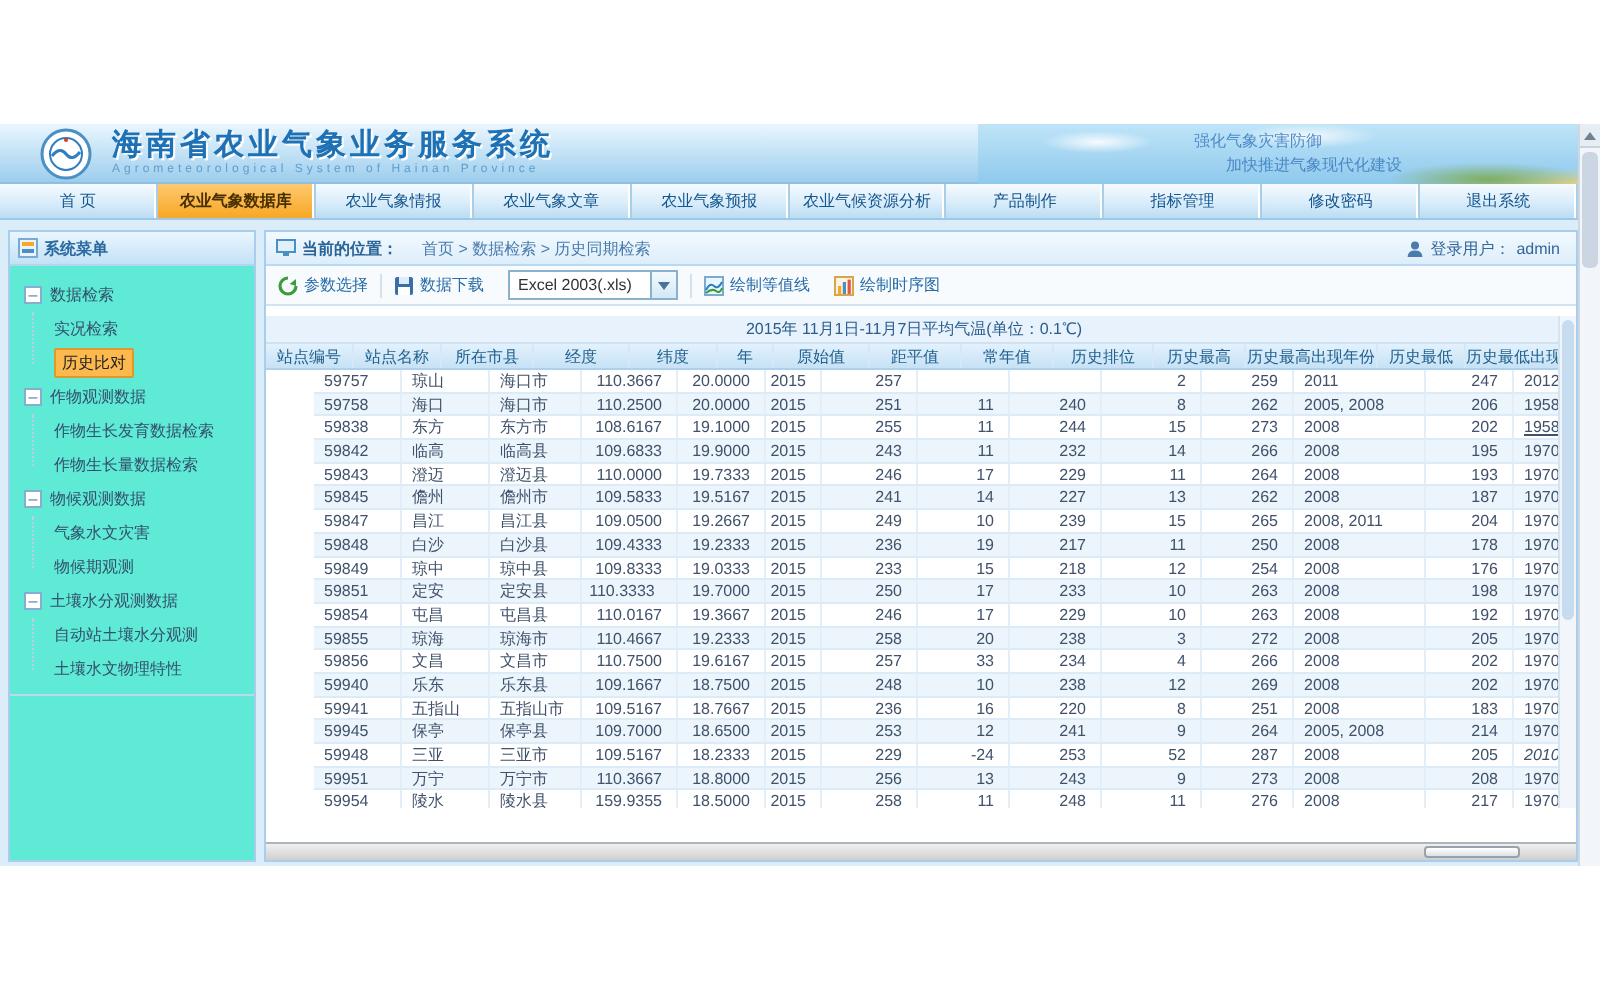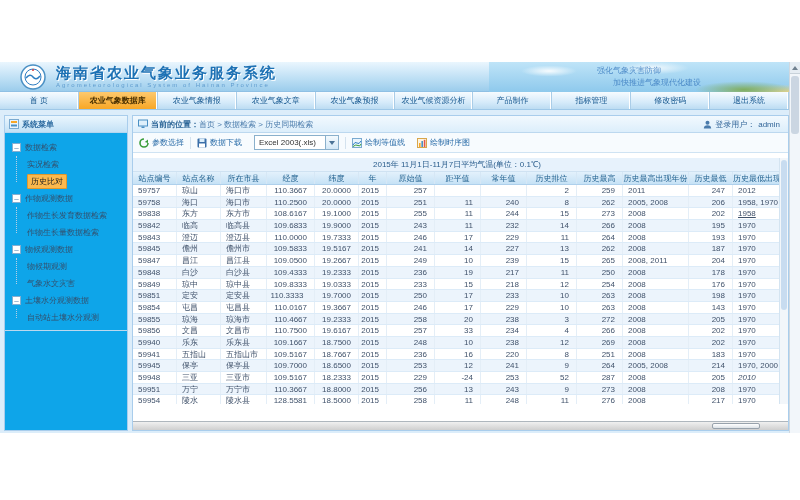--- a/index.html
+++ b/index.html
@@ -36,21 +36,21 @@
     white-space:nowrap; overflow:hidden; cursor:pointer; }
   .nav-item.active { background:linear-gradient(180deg,#fdc96e 0%,#f8a726 100%);
     color:#4a3000; font-weight:bold; }
 
   
   .content { position:absolute; left:0; top:110px; width:789px; height:323px;
     background:#dcedfa; }
 
   
   .sidebar { position:absolute; left:4px; top:5px; width:124px; height:316px;
-    background:#0ea5e9; border:1px solid #a9cdec; }
+    background:#5eead4; border:1px solid #a9cdec; }
   .side-title { height:17px; background:linear-gradient(180deg,#eaf6fe,#c3e1f6);
     border-bottom:1px solid #b4d6ef; display:flex; align-items:center; padding-left:4px; }
   .side-title .t { font-size:8px; font-weight:bold; color:#2b6aa0; margin-left:3px; }
   .tree { padding:6px 0 4px 0; border-bottom:1px solid #bcd8ee; }
   .tree-node { height:17px; display:flex; align-items:center; padding-left:7px; cursor:pointer; }
   .exp { width:9px; height:9px; border:1px solid #86aed0; background:#fff; color:#4a7aa8;
     font-size:8px; line-height:7px; text-align:center; margin-right:4px; flex:0 0 9px; }
   .tree-label { font-size:8px; color:#33506e; white-space:nowrap; }
   .tree-kids { position:relative; }
   .tree-kids:before { content:""; position:absolute; left:11px; top:0; bottom:8px;
@@ -61,21 +61,21 @@
     padding:1px 3px; border-radius:1px; }
 
   
   .main { position:absolute; left:132px; top:5px; width:657px; height:316px;
     background:#fff; border:1px solid #a9cdec; }
   .crumbbar { position:absolute; left:0; top:0; width:655px; height:17px;
     background:linear-gradient(180deg,#f2f9fe,#dceefb); border-bottom:1px solid #bcd8ef;
     display:flex; align-items:center; }
   .crumb-ico { margin:0 3px 0 5px; }
   .crumb-lab { font-size:8px; font-weight:bold; color:#2a6496; }
-  .crumb-path { font-size:8px; color:#4a7bab; margin-left:0; }
+  .crumb-path { font-size:8px; color:#4a7bab; margin-left:12px; }
   .crumb-user { margin-left:auto; display:flex; align-items:center; margin-right:8px; }
   .crumb-user .u { font-size:8px; color:#336699; margin-left:3px; }
 
   .toolbar { position:absolute; left:0; top:17px; width:655px; height:20px;
     background:#f7fbfe; border-bottom:1px solid #cfe3f3; display:flex; align-items:center; }
   .tbtn { display:flex; align-items:center; font-size:8px; color:#2a6ca8; margin:0 6px;
     white-space:nowrap; cursor:pointer;font-family:Liberation Serif, serif; }
   .tbtn svg { margin-right:3px; }
   .tsep { width:1px; height:12px; background:#d4e2ee; }
   .dropdown { display:flex; align-items:center; height:15px; border:1px solid #8ab0cc;
@@ -86,21 +86,21 @@
   .dd-arrow { width:0; height:0; border-left:3px solid transparent;
     border-right:3px solid transparent; border-top:4px solid #4a7296; }
 
   .tablewrap { position:absolute; left:0; top:42px; width:648px; height:246px; overflow:hidden; }
   .tbl-title { height:14px; background:#e7f2fc; border-bottom:1px solid #cfe2f2;
     text-align:center; font-size:8px; color:#2a5d8c; line-height:14px; }
   .thead { display:flex; height:13px;
     background:linear-gradient(180deg,#e3f1fc,#c6e2f6); border-bottom:1px solid #aed0ec; }
   .th { font-size:8px; color:#21618f; line-height:13px; text-align:center;
     border-right:1px solid #d6e7f5; white-space:nowrap; overflow:hidden; flex:none; }
-  .rows { height:219px; overflow:hidden; }
+  .rows { height:219px; overflow:hidden;padding-left:24px; }
   .tr { display:flex; height:11.7px; border-bottom:1px solid #dcebf8; background:#fff; }
   .tr.alt { background:#ecf4fc; }
   .td { font-size:8px; color:#40526b; line-height:11.5px; border-right:1px solid #e4eef7;
     white-space:nowrap; overflow:hidden; flex:none; }
   .td.l { text-align:left; padding-left:5px; }
   .td.r { text-align:right; padding-right:7px; }
 
   
   .vscroll { position:absolute; right:0; top:42px; width:9px; height:246px;
     background:#f2f6fa; border-left:1px solid #d4e4f1; }
@@ -197,33 +197,36 @@
             <div class="tree-leaf">
               <span class="leaf-label">作物生长量数据检索</span>
             </div>
           </div>
           <div class="tree-node">
             <span class="exp">–</span>
             <span class="tree-label">物候观测数据</span>
           </div>
           <div class="tree-kids">
             <div class="tree-leaf">
+              <span class="leaf-label">气象水文灾害</span>
+            </div>
+            <div class="tree-leaf">
               <span class="leaf-label">物候期观测</span>
-            </div>
-            <div class="tree-leaf">
-              <span class="leaf-label">气象水文灾害</span>
             </div>
           </div>
           <div class="tree-node">
             <span class="exp">–</span>
             <span class="tree-label">土壤水分观测数据</span>
           </div>
           <div class="tree-kids">
             <div class="tree-leaf">
               <span class="leaf-label">自动站土壤水分观测</span>
+            </div>
+            <div class="tree-leaf">
+              <span class="leaf-label">土壤水文物理特性</span>
             </div>
           </div>
         </div>
     </div>
 
     <div class="main">
 
       <div class="crumbbar">
         <svg class="crumb-ico" width="10" height="10" viewBox="0 0 10 10">
           <rect x="0.5" y="1" width="9" height="6" fill="#dff0fb" stroke="#4a90c4"></rect>
@@ -469,21 +472,21 @@
               <div class="td l" style="width: 46px;">屯昌县</div>
               <div class="td r" style="width: 48px;">110.0167</div>
               <div class="td r" style="width: 44px;">19.3667</div>
               <div class="td r" style="width: 28px;">2015</div>
               <div class="td r" style="width: 48px;">246</div>
               <div class="td r" style="width: 46px;">17</div>
               <div class="td r" style="width: 46px;">229</div>
               <div class="td r" style="width: 50px;">10</div>
               <div class="td r" style="width: 46px;">263</div>
               <div class="td l" style="width: 66px;">2008</div>
-              <div class="td r" style="width: 44px;">143</div>
+              <div class="td r" style="width: 44px;">192</div>
               <div class="td l" style="width: 48px;">1970</div>
             </div>
             <div class="tr alt">
               <div class="td l" style="width: 44px;">59855</div>
               <div class="td l" style="width: 44px;">琼海</div>
               <div class="td l" style="width: 46px;">琼海市</div>
               <div class="td r" style="width: 48px;">110.4667</div>
               <div class="td r" style="width: 44px;">19.2333</div>
               <div class="td r" style="width: 28px;">2015</div>
               <div class="td r" style="width: 48px;">258</div>
@@ -588,21 +591,21 @@
               <div class="td r" style="width: 50px;">9</div>
               <div class="td r" style="width: 46px;">273</div>
               <div class="td l" style="width: 66px;">2008</div>
               <div class="td r" style="width: 44px;">208</div>
               <div class="td l" style="width: 48px;">1970</div>
             </div>
             <div class="tr">
               <div class="td l" style="width: 44px;">59954</div>
               <div class="td l" style="width: 44px;">陵水</div>
               <div class="td l" style="width: 46px;">陵水县</div>
-              <div class="td r" style="width: 48px;">128.5581</div>
+              <div class="td r" style="width: 48px;">159.9355</div>
               <div class="td r" style="width: 44px;">18.5000</div>
               <div class="td r" style="width: 28px;">2015</div>
               <div class="td r" style="width: 48px;">258</div>
               <div class="td r" style="width: 46px;">11</div>
               <div class="td r" style="width: 46px;">248</div>
               <div class="td r" style="width: 50px;">11</div>
               <div class="td r" style="width: 46px;">276</div>
               <div class="td l" style="width: 66px;">2008</div>
               <div class="td r" style="width: 44px;">217</div>
               <div class="td l" style="width: 48px;">1970</div>

